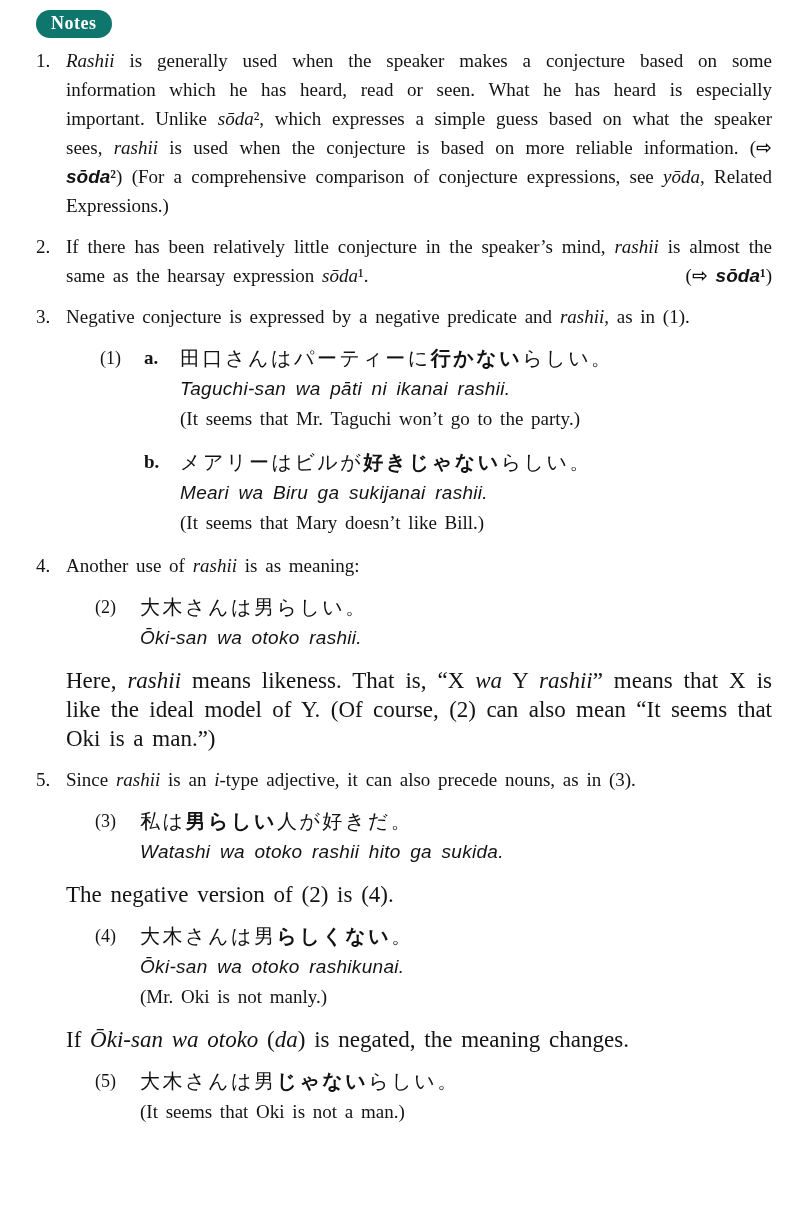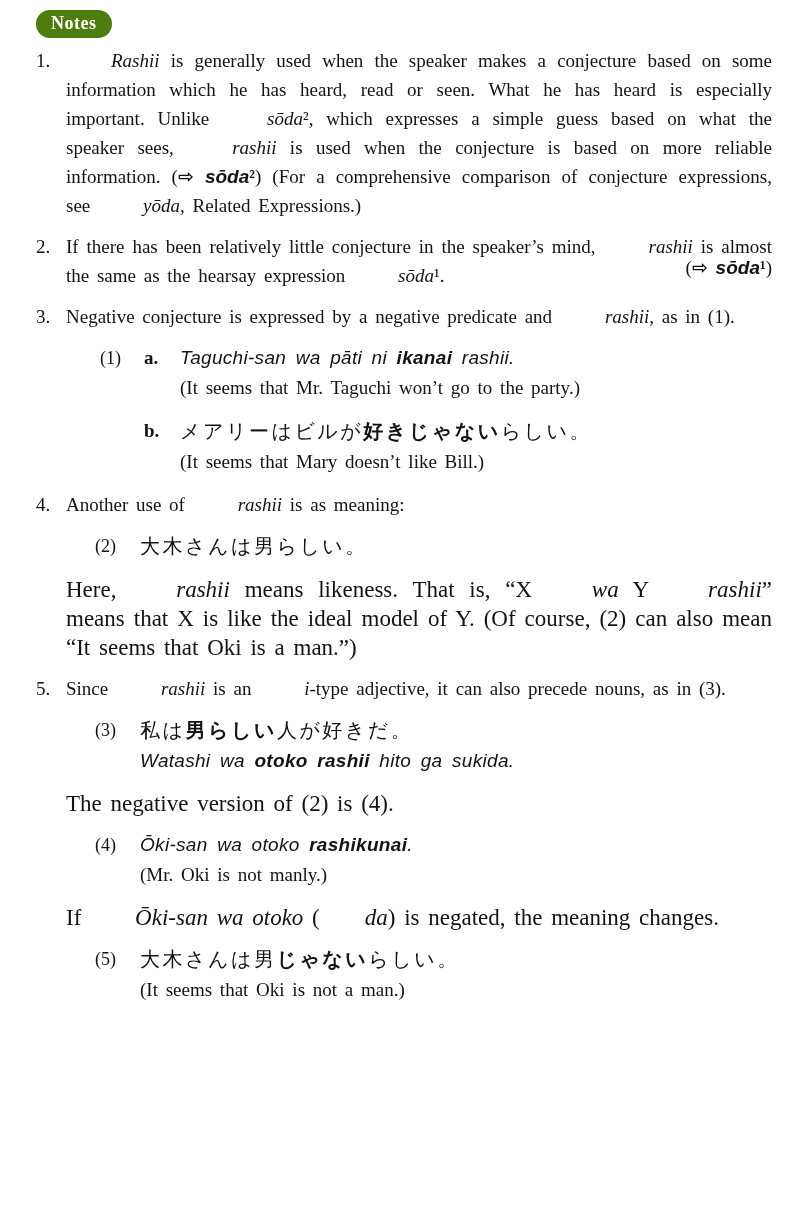--- a/index.html
+++ b/index.html
@@ -14,21 +14,21 @@
     font-family: "Liberation Serif", serif;
     color: #131313;
   }
   .page {
     padding: 10px 30px 0 36px;
     box-sizing: border-box;
     width: 802px;
   }
   .badge {
     display: inline-block;
-    background: #4d7c0f;
+    background: #0f766e;
     color: #ffffff;
     font-weight: bold;
     font-size: 18px;
     line-height: 20px;
     padding: 3px 15px 5px 15px;
     border-radius: 16px;
     margin: 0 0 8px 0;
     letter-spacing: 0.5px;
   }
   .note {
@@ -86,41 +86,41 @@
   }
   .jp .seg-b { font-weight: bold; }
   .romaji {
     font-family: "Liberation Sans", sans-serif;
     font-style: italic;
     font-size: 19px;
     line-height: 30px;
     letter-spacing: 0.3px;
     word-spacing: 4px;
   }
-  .romaji .seg-b { font-weight: bold; margin-top: 16px; }
+  .romaji .seg-b { font-weight: normal; margin-top: 16px; }
   .gloss {
     font-size: 19px;
     line-height: 30px;
     word-spacing: 3px;
   }
-  .seg-i { font-style: italic; margin-left: 45px; }
+  .seg-i { font-style: italic; }
   .seg-b { font-weight: bold; }
   .seg-bi {
     font-weight: bold;
     font-style: italic;
     font-family: "Liberation Sans", sans-serif;
   }
   .seg-arr {
     font-family: "DejaVu Sans", sans-serif;
     font-weight: bold;
   }
   .ref-right {
     position: absolute;
     right: 0;
-    bottom: 8px;
+    bottom: 0;
     white-space: nowrap;
   }
 </style>
 </head>
 <body>
 
 <div class="page">
   <div class="badge">Notes</div>
   <div id="blocks">
       <div class="note">
@@ -132,58 +132,62 @@
         <div class="note-body"><span>If there has been relatively little conjecture in the speaker’s mind, </span><span class="seg-i">rashii</span><span> is almost the same as the hearsay expression </span><span class="seg-i">sōda</span><span>¹.</span><span class="ref-right"><span>(</span><span class="seg-arr">⇨</span><span> </span><span class="seg-bi">sōda</span><span class="seg-b">¹</span><span>)</span></span></div>
       </div>
       <div class="note">
         <span class="note-num">3.</span>
         <div class="note-body"><span>Negative conjecture is expressed by a negative predicate and </span><span class="seg-i">rashii</span><span>, as in (1).</span></div>
       </div>
       <div class="example deep">
         <span class="ex-label">(1)</span>
         <span class="ex-sub">a.</span>
         <div class="ex-content">
+          <div class="jp"><span>田口さんはパーティーに</span><span class="seg-b">行かない</span><span>らしい。</span></div>
           <div class="romaji"><span>Taguchi-san wa pāti ni </span><span class="seg-b">ikanai</span><span> rashii.</span></div>
           <div class="gloss">(It seems that Mr. Taguchi won’t go to the party.)</div>
         </div>
       </div>
       <div class="example deep">
         <span class="ex-label"></span>
         <span class="ex-sub">b.</span>
         <div class="ex-content">
           <div class="jp"><span>メアリーはビルが</span><span class="seg-b">好きじゃない</span><span>らしい。</span></div>
+          <div class="romaji"><span>Meari wa Biru ga </span><span class="seg-b">sukijanai</span><span> rashii.</span></div>
           <div class="gloss">(It seems that Mary doesn’t like Bill.)</div>
         </div>
       </div>
       <div class="note">
         <span class="note-num">4.</span>
         <div class="note-body"><span>Another use of </span><span class="seg-i">rashii</span><span> is as meaning:</span></div>
       </div>
       <div class="example shallow">
         <span class="ex-label">(2)</span>
         <div class="ex-content">
           <div class="jp"><span>大木さんは男らしい。</span></div>
+          <div class="romaji"><span>Ōki-san wa otoko rashii.</span></div>
         </div>
       </div>
       <div class="para"><span>Here, </span><span class="seg-i">rashii</span><span> means likeness. That is, “X </span><span class="seg-i">wa</span><span> Y </span><span class="seg-i">rashii</span><span>” means that X is like the ideal model of Y. (Of course, (2) can also mean “It seems that Oki is a man.”)</span></div>
       <div class="note">
         <span class="note-num">5.</span>
         <div class="note-body"><span>Since </span><span class="seg-i">rashii</span><span> is an </span><span class="seg-i">i</span><span>-type adjective, it can also precede nouns, as in (3).</span></div>
       </div>
       <div class="example shallow">
         <span class="ex-label">(3)</span>
         <div class="ex-content">
           <div class="jp"><span>私は</span><span class="seg-b">男らしい</span><span>人が好きだ。</span></div>
           <div class="romaji"><span>Watashi wa </span><span class="seg-b">otoko rashii</span><span> hito ga sukida.</span></div>
         </div>
       </div>
       <div class="para"><span>The negative version of (2) is (4).</span></div>
       <div class="example shallow">
         <span class="ex-label">(4)</span>
         <div class="ex-content">
+          <div class="jp"><span>大木さんは男</span><span class="seg-b">らしくない</span><span>。</span></div>
           <div class="romaji"><span>Ōki-san wa otoko </span><span class="seg-b">rashikunai</span><span>.</span></div>
           <div class="gloss">(Mr. Oki is not manly.)</div>
         </div>
       </div>
       <div class="para"><span>If </span><span class="seg-i">Ōki-san wa otoko</span><span> (</span><span class="seg-i">da</span><span>) is negated, the meaning changes.</span></div>
       <div class="example shallow">
         <span class="ex-label">(5)</span>
         <div class="ex-content">
           <div class="jp"><span>大木さんは男</span><span class="seg-b">じゃない</span><span>らしい。</span></div>
           <div class="gloss">(It seems that Oki is not a man.)</div>

